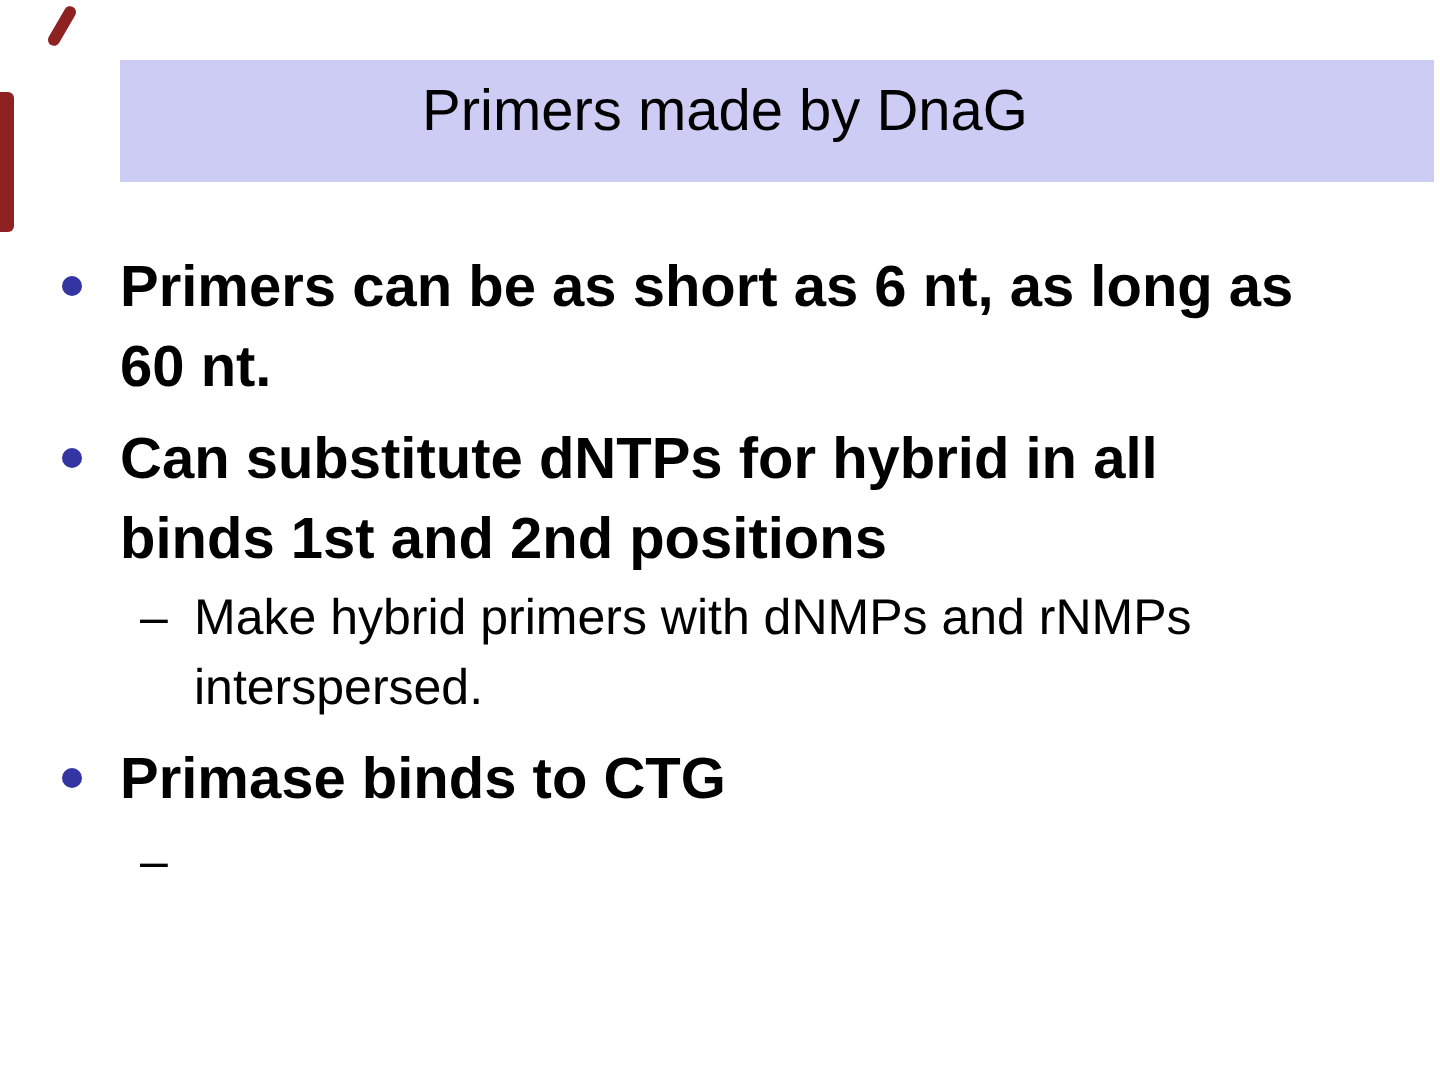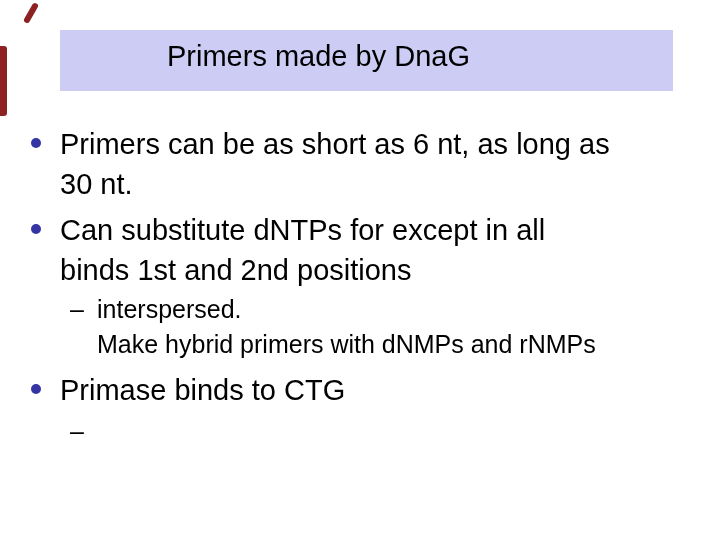--- a/index.html
+++ b/index.html
@@ -18,32 +18,32 @@
     transform:rotate(30deg);transform-origin:center;
     border-radius:3px;
   }
   .edge-bar{
     position:absolute;left:0px;top:46px;width:7px;height:70px;
     border-radius:0 3px 3px 0;
   }
 
   
   .title-bar{
-    position:absolute;left:60px;top:30px;width:613px;height:61px;
+    position:absolute;left:60px;top:30px;width:613px;height:61px;padding-left:44px;
   }
   .title-text{
     margin-top:6px;line-height:40px;font-size:29px;color:#000;
     text-align:center;padding-right:96px;
     white-space:nowrap;
   }
 
   
   .body{position:absolute;left:28px;top:124px;width:672px;}
   .bullet{position:relative;}
-  .bullet.lvl1{padding-left:32px;font-size:29px;line-height:40px;color:#000;}
+  .bullet.lvl1{padding-left:32px;font-size:29px;line-height:40px;color:#000;font-weight:bold;}
   .bullet.lvl2{padding-left:69px;font-size:25px;line-height:35px;color:#000;}
   .bullet.lvl1 .marker{
     position:absolute;left:3px;top:14px;width:10px;height:10px;border-radius:50%;
   }
   .bullet.lvl2 .marker{
     position:absolute;left:42px;top:0;line-height:35px;font-size:25px;color:#000;
   }
   .line{white-space:nowrap;}
   .b1{margin-top:0;}
   .b2{margin-top:6px;}
@@ -60,31 +60,31 @@
   <div class="edge-bar" style="background: rgb(142, 34, 34);"></div>
 
   <div class="title-bar" style="background: rgb(204, 204, 244);">
     <div class="title-text">Primers made by DnaG</div>
   </div>
 
   <div class="body">
       <div class="bullet lvl1 b1">
         <span class="marker" style="background: rgb(52, 52, 163);"></span>
         <div class="line">Primers can be as short as 6 nt, as long as</div>
-        <div class="line">30 nt.</div>
+        <div class="line">60 nt.</div>
       </div>
       <div class="bullet lvl1 b2">
         <span class="marker" style="background: rgb(52, 52, 163);"></span>
-        <div class="line">Can substitute dNTPs for except in all</div>
+        <div class="line">Can substitute dNTPs for hybrid in all</div>
         <div class="line">binds 1st and 2nd positions</div>
       </div>
       <div class="bullet lvl2 b3">
         <span class="marker">–</span>
+        <div class="line">Make hybrid primers with dNMPs and rNMPs</div>
         <div class="line">interspersed.</div>
-        <div class="line">Make hybrid primers with dNMPs and rNMPs</div>
       </div>
       <div class="bullet lvl1 b4">
         <span class="marker" style="background: rgb(52, 52, 163);"></span>
         <div class="line">Primase binds to CTG</div>
       </div>
       <div class="bullet lvl2 b5">
         <span class="marker">–</span>
       </div>
     </div>
 </div>

